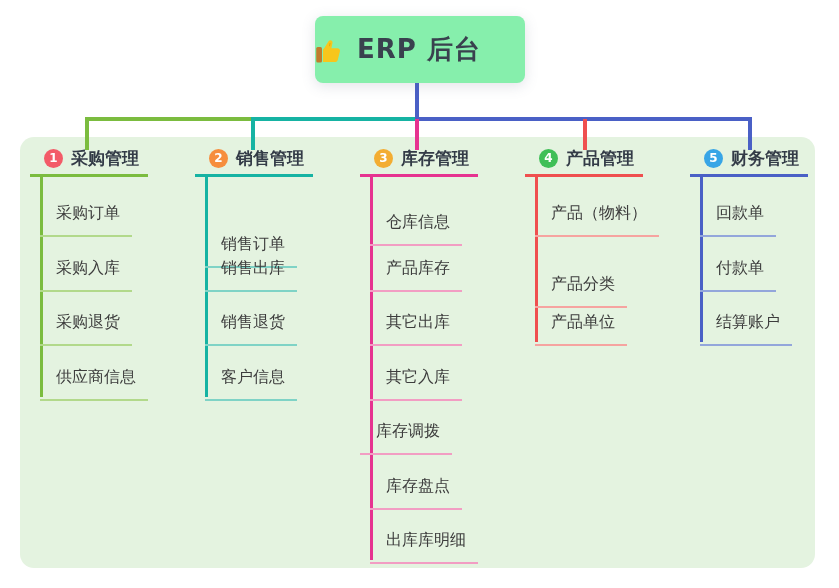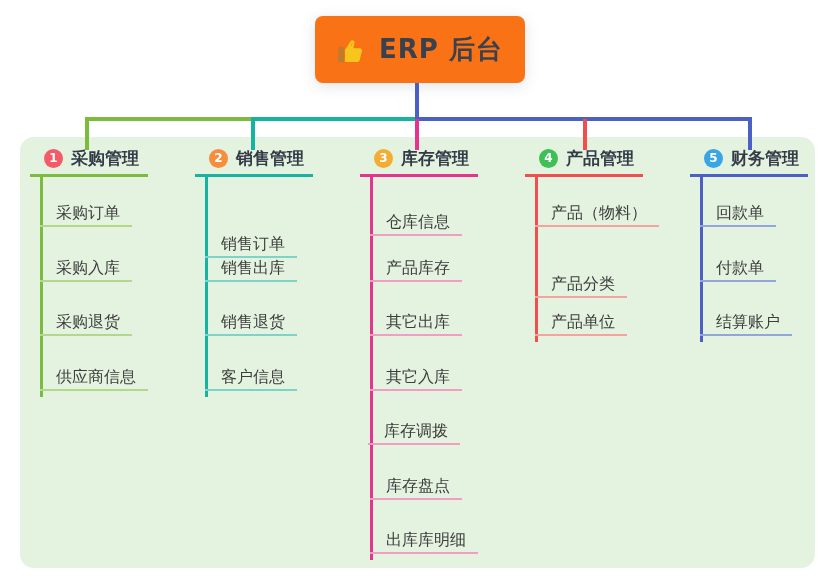--- a/index.html
+++ b/index.html
@@ -5,32 +5,32 @@
   html,body{margin:0;padding:0;background:#ffffff;}
   body{font-family:"DejaVu Sans","Liberation Sans",sans-serif;}
   #stage{position:relative;width:839px;height:588px;background:#ffffff;overflow:hidden;}
 
   .panel{position:absolute;left:20px;top:137px;width:795px;height:431px;
          background:#e4f3e0;border-radius:14px;}
 
   .line{position:absolute;}
 
   .root-card{position:absolute;left:315px;top:16px;width:210px;height:67px;
-             background:#f97316;border-radius:8px;
+             background:#86efac;border-radius:8px;
              box-shadow:0 3px 14px rgba(90,100,130,0.18);
-             display:flex;align-items:center;justify-content:center;gap:12px;}
+             display:flex;align-items:center;justify-content:flex-start;gap:12px;}
   .root-title{font-size:26px;font-weight:600;color:#39414e;letter-spacing:1px;}
 
   .branch-title{position:absolute;height:22px;display:flex;align-items:center;gap:8px;white-space:nowrap;}
   .badge{width:19px;height:19px;border-radius:50%;color:#ffffff;font-size:12px;font-weight:700;
          display:flex;align-items:center;justify-content:center;flex:0 0 auto;}
   .branch-label{font-size:17px;font-weight:700;color:#333b47;}
 
   .child-node{position:absolute;white-space:nowrap;font-size:16px;color:#3d3d3d;
-              line-height:20px;padding:0 12px 2px 16px;border-bottom:2px solid;}
+              line-height:20px;padding:0 12px 12px 16px;border-bottom:2px solid;}
 </style>
 </head>
 <body>
 
 <div id="stage">
 
   <div class="panel"></div>
 
   <div id="lines-layer">
       <div class="line" style="left: 415px; top: 83px; width: 4px; height: 36px; background: rgb(74, 96, 198);"></div>
@@ -71,21 +71,21 @@
       <div class="child-node" style="left: 205px; top: 312px; border-bottom-color: rgb(127, 211, 198);">销售退货</div>
       <div class="child-node" style="left: 205px; top: 366.5px; border-bottom-color: rgb(127, 211, 198);">客户信息</div>
       <div class="branch-title" style="left: 374px; top: 147px;">
         <span class="badge" style="background: rgb(243, 173, 50);">3</span>
         <span class="branch-label">库存管理</span>
       </div>
       <div class="child-node" style="left: 370px; top: 212px; border-bottom-color: rgb(242, 157, 195);">仓库信息</div>
       <div class="child-node" style="left: 370px; top: 257.5px; border-bottom-color: rgb(242, 157, 195); text-align: right;">产品库存</div>
       <div class="child-node" style="left: 370px; top: 312px; border-bottom-color: rgb(242, 157, 195);">其它出库</div>
       <div class="child-node" style="left: 370px; top: 366.5px; border-bottom-color: rgb(242, 157, 195);">其它入库</div>
-      <div class="child-node" style="left: 368px; top: 421px; border-bottom-color: rgb(242, 157, 195);">库存调拨</div>
+      <div class="child-node" style="left: 360px; top: 421px; border-bottom-color: rgb(242, 157, 195);">库存调拨</div>
       <div class="child-node" style="left: 370px; top: 475.5px; border-bottom-color: rgb(242, 157, 195);">库存盘点</div>
       <div class="child-node" style="left: 370px; top: 530px; border-bottom-color: rgb(242, 157, 195);">出库库明细</div>
       <div class="branch-title" style="left: 539px; top: 147px;">
         <span class="badge" style="background: rgb(63, 191, 87);">4</span>
         <span class="branch-label">产品管理</span>
       </div>
       <div class="child-node" style="left: 535px; top: 203px; border-bottom-color: rgb(246, 163, 160);">产品（物料）</div>
       <div class="child-node" style="left: 535px; top: 257.5px; border-bottom-color: rgb(246, 163, 160); margin-top: 16px;">产品分类</div>
       <div class="child-node" style="left: 535px; top: 312px; border-bottom-color: rgb(246, 163, 160);">产品单位</div>
       <div class="branch-title" style="left: 704px; top: 147px;">

